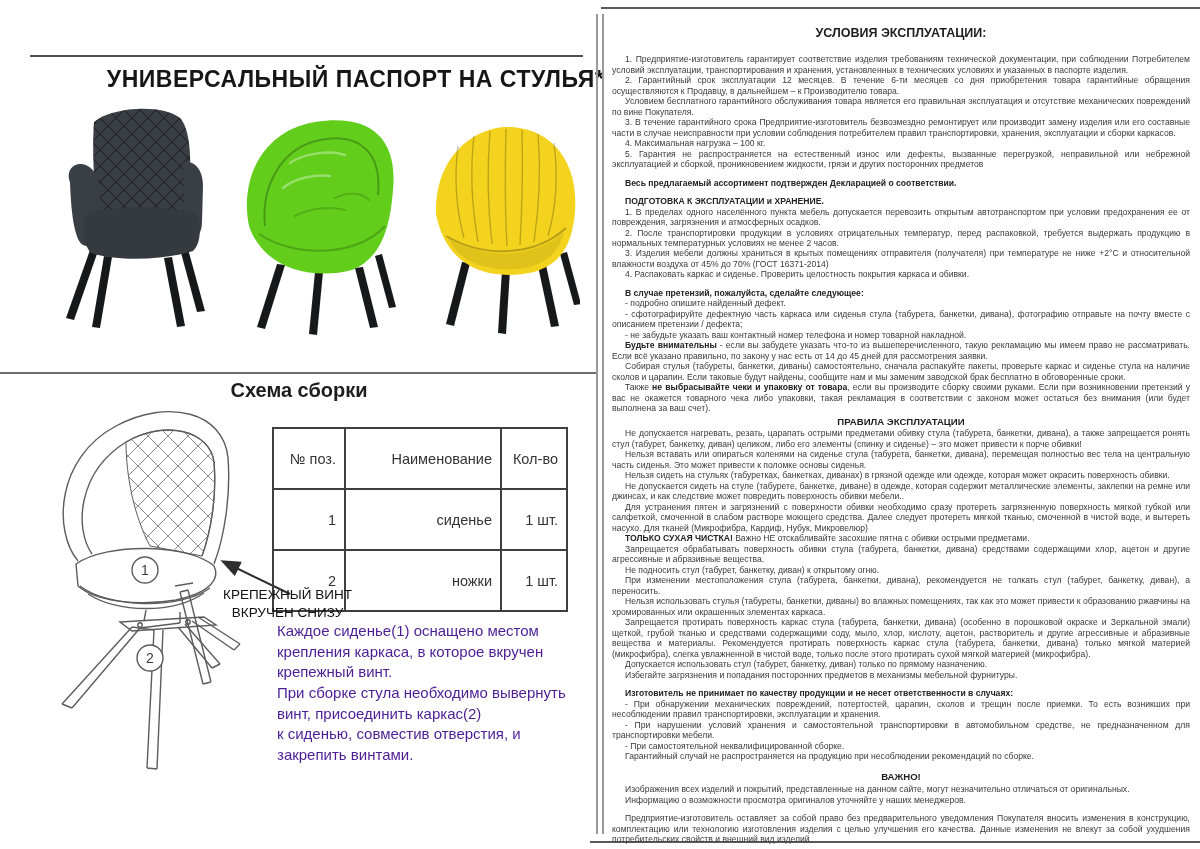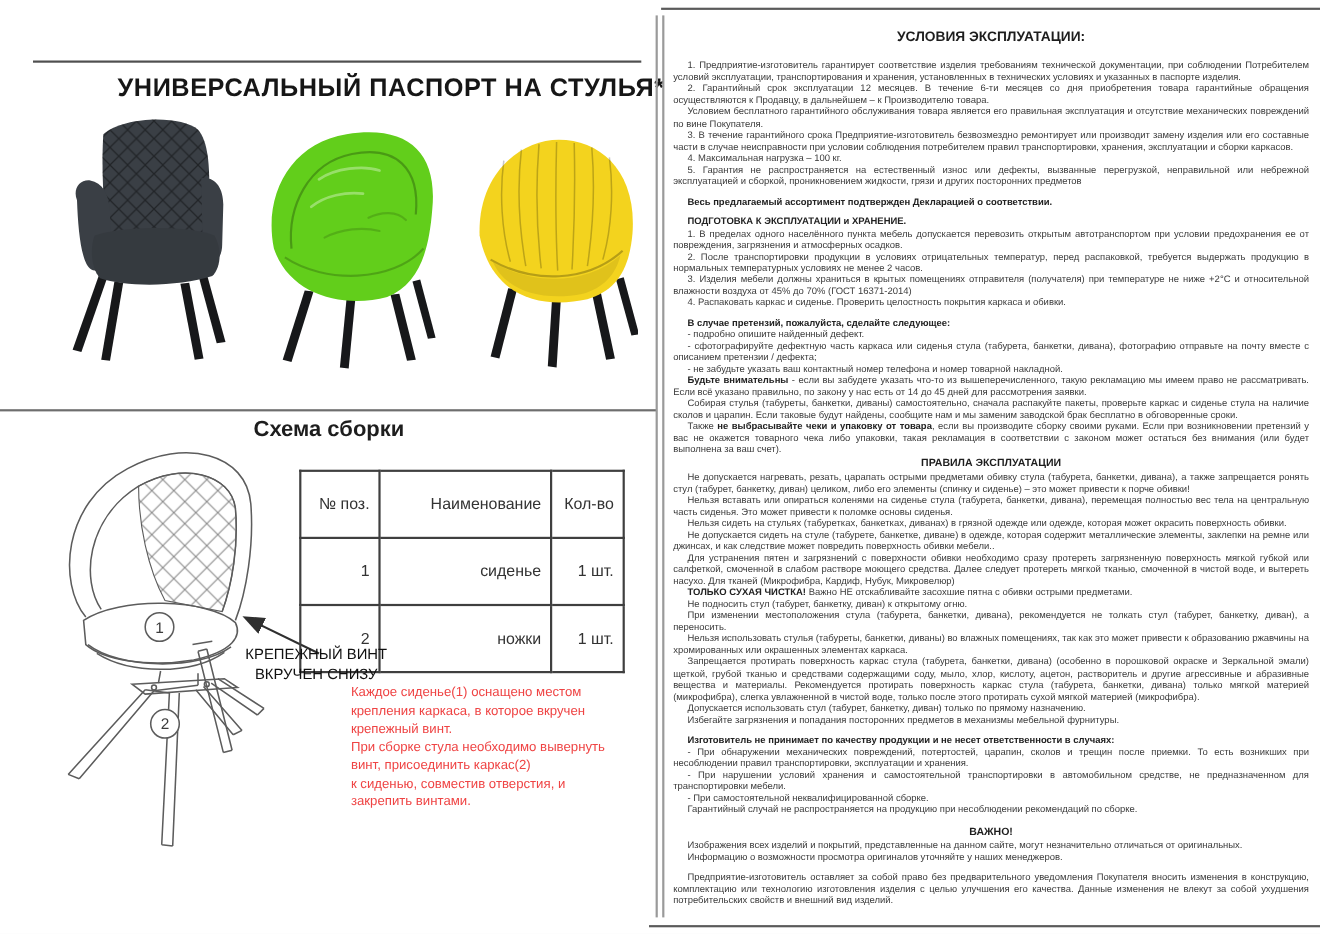--- a/index.html
+++ b/index.html
@@ -20,22 +20,22 @@
   .diagram{position:absolute;left:28px;top:396px;}
   .parts{position:absolute;left:272px;top:427px;border-collapse:collapse;
          font-size:14.5px;color:#333;}
   .parts th,.parts td{border:2px solid #3f3f3f;font-weight:normal;text-align:right;
          padding:18px 8px;height:23px;white-space:nowrap;}
   .parts th:nth-child(1),.parts td:nth-child(1){width:54px;}
   .parts th:nth-child(2),.parts td:nth-child(2){width:138px;margin-top:44px;}
   .parts th:nth-child(3),.parts td:nth-child(3){width:48px;}
   .screw-note{position:absolute;left:200px;top:586px;width:175px;text-align:center;
               font-weight:normal;font-size:13.5px;line-height:1.3;color:#101010;}
-  .instructions{position:absolute;left:277px;top:621px;width:318px;font-size:12px;
-                line-height:1.38;color:#ef4444;white-space:pre-line;margin-left:42px;}
+  .instructions{position:absolute;left:277px;top:621px;width:318px;font-size:15px;
+                line-height:1.38;color:#4c1d95;white-space:pre-line;}
   .right-col{position:absolute;left:612px;top:26px;width:578px;font-size:8.6px;
              line-height:1.22;color:#3a3a3a;}
   .blk{margin:0;}
   .blk.p,.blk.pb{text-align:justify;text-indent:13px;}
   .blk.pb{font-weight:bold;color:#222;}
   .blk.hc1{text-align:center;font-weight:bold;font-size:12.5px;margin:0 0 13px 0;color:#1d1d1d;}
   .blk.hc{text-align:center;font-weight:bold;font-size:9.6px;margin:2px 0 1px 0;color:#1d1d1d;}
   .blk.gap{height:8px;}
   .b{font-weight:bold;color:#222;}
   .i{}
@@ -207,20 +207,21 @@
       <div class="blk p"><span class="b">Будьте внимательны</span><span> - если вы забудете указать что-то из вышеперечисленного, такую рекламацию мы имеем право не рассматривать. Если всё указано правильно, по закону у нас есть от 14 до 45 дней для рассмотрения заявки.</span></div>
       <div class="blk p">Собирая стулья (табуреты, банкетки, диваны) самостоятельно, сначала распакуйте пакеты, проверьте каркас и сиденье стула на наличие сколов и царапин. Если таковые будут найдены, сообщите нам и мы заменим заводской брак бесплатно в обговоренные сроки.</div>
       <div class="blk p"><span>Также </span><span class="b">не выбрасывайте чеки и упаковку от товара</span><span>, если вы производите сборку своими руками. Если при возникновении претензий у вас не окажется товарного чека либо упаковки, такая рекламация в соответствии с законом может остаться без внимания (или будет выполнена за ваш счет).</span></div>
       <div class="blk hc">ПРАВИЛА ЭКСПЛУАТАЦИИ</div>
       <div class="blk p">Не допускается нагревать, резать, царапать острыми предметами обивку стула (табурета, банкетки, дивана), а также запрещается ронять стул (табурет, банкетку, диван) целиком, либо его элементы (спинку и сиденье) – это может привести к порче обивки!</div>
       <div class="blk p">Нельзя вставать или опираться коленями на сиденье стула (табурета, банкетки, дивана), перемещая полностью вес тела на центральную часть сиденья. Это может привести к поломке основы сиденья.</div>
       <div class="blk p">Нельзя сидеть на стульях (табуретках, банкетках, диванах) в грязной одежде или одежде, которая может окрасить поверхность обивки.</div>
       <div class="blk p">Не допускается сидеть на стуле (табурете, банкетке, диване) в одежде, которая содержит металлические элементы, заклепки на ремне или джинсах, и как следствие может повредить поверхность обивки мебели..</div>
       <div class="blk p">Для устранения пятен и загрязнений с поверхности обивки необходимо сразу протереть загрязненную поверхность мягкой губкой или салфеткой, смоченной в слабом растворе моющего средства. Далее следует протереть мягкой тканью, смоченной в чистой воде, и вытереть насухо. Для тканей (Микрофибра, Кардиф, Нубук, Микровелюр)</div>
       <div class="blk p"><span class="b">ТОЛЬКО СУХАЯ ЧИСТКА!</span><span> Важно НЕ отскабливайте засохшие пятна с обивки острыми предметами.</span></div>
+      <div class="blk p">Запрещается обрабатывать поверхность обивки стула (табурета, банкетки, дивана) средствами содержащими хлор, ацетон и другие агрессивные и абразивные вещества.</div>
       <div class="blk p">Не подносить стул (табурет, банкетку, диван) к открытому огню.</div>
       <div class="blk p">При изменении местоположения стула (табурета, банкетки, дивана), рекомендуется не толкать стул (табурет, банкетку, диван), а переносить.</div>
       <div class="blk p">Нельзя использовать стулья (табуреты, банкетки, диваны) во влажных помещениях, так как это может привести к образованию ржавчины на хромированных или окрашенных элементах каркаса.</div>
       <div class="blk p">Запрещается протирать поверхность каркас стула (табурета, банкетки, дивана) (особенно в порошковой окраске и Зеркальной эмали) щеткой, грубой тканью и средствами содержащими соду, мыло, хлор, кислоту, ацетон, растворитель и другие агрессивные и абразивные вещества и материалы. Рекомендуется протирать поверхность каркас стула (табурета, банкетки, дивана) только мягкой материей (микрофибра), слегка увлажненной в чистой воде, только после этого протирать сухой мягкой материей (микрофибра).</div>
       <div class="blk p">Допускается использовать стул (табурет, банкетку, диван) только по прямому назначению.</div>
       <div class="blk p">Избегайте загрязнения и попадания посторонних предметов в механизмы мебельной фурнитуры.</div>
       <div class="blk gap"></div>
       <div class="blk pb">Изготовитель не принимает  по качеству продукции и не несет ответственности в случаях:</div>
       <div class="blk p">- При обнаружении  механических повреждений, потертостей, царапин, сколов и трещин после приемки. То есть возникших при несоблюдении правил транспортировки,  эксплуатации и хранения.</div>
       <div class="blk p">- При нарушении условий хранения и самостоятельной транспортировки в автомобильном средстве, не предназначенном для транспортировки мебели.</div>

